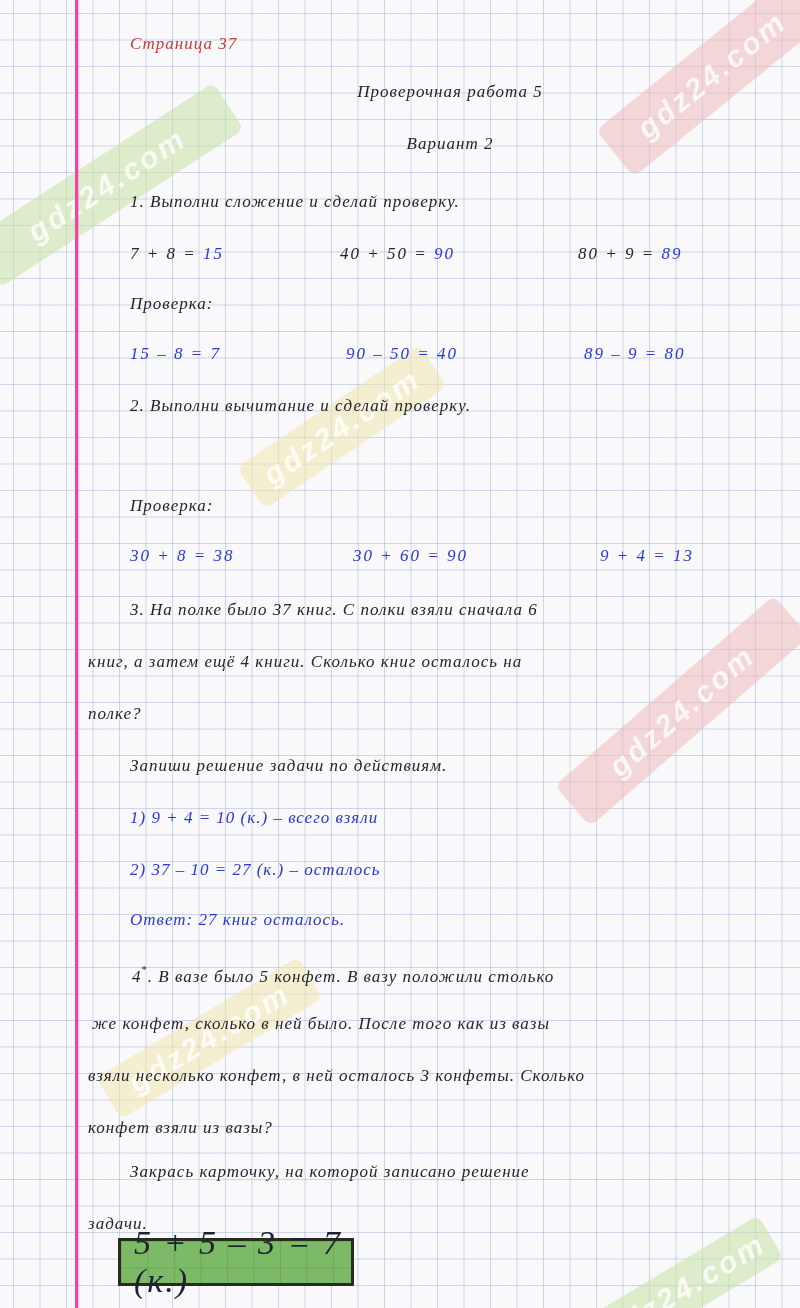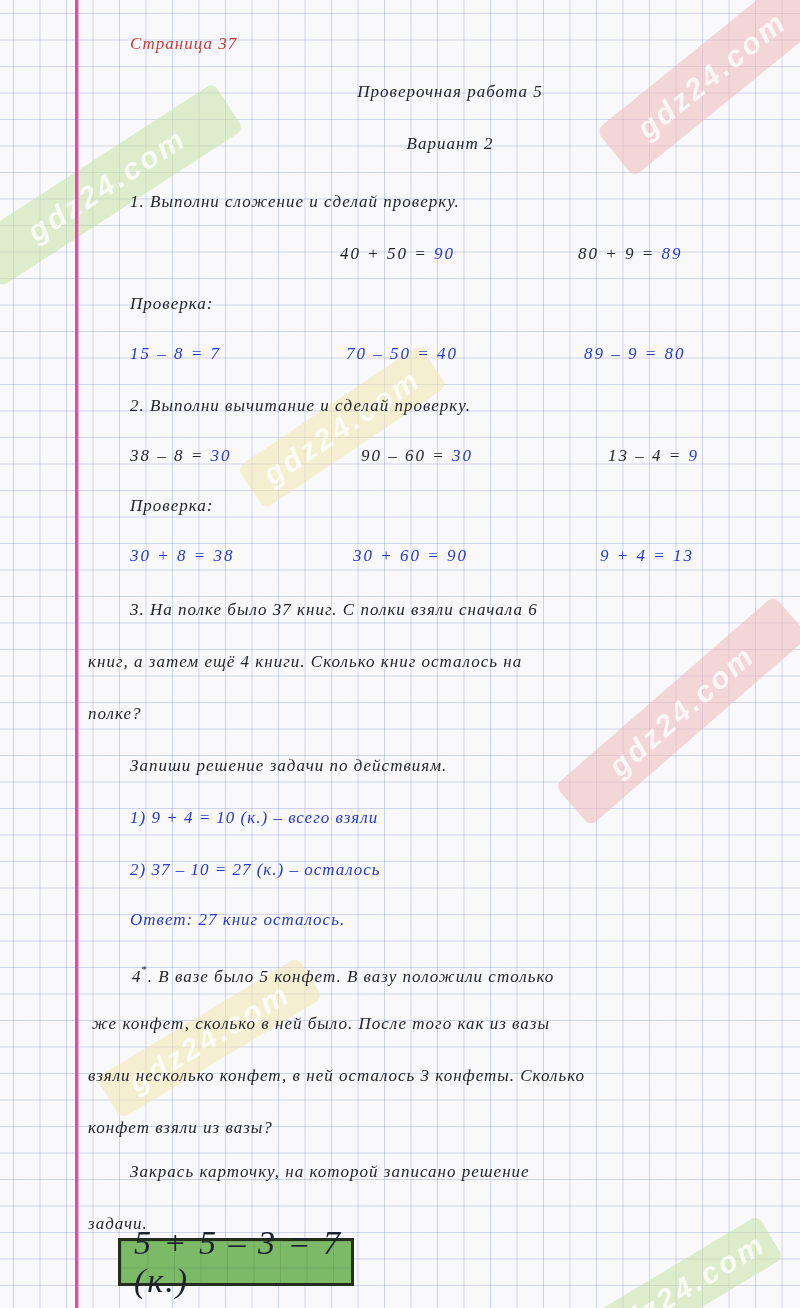--- a/index.html
+++ b/index.html
@@ -83,36 +83,32 @@
   </div>
 
   <div class="margin-line"></div>
 
   <div class="line red" style="left:130px;top:26px;">Страница 37</div>
   <div class="line center-line" style="top:74px;">Проверочная работа 5</div>
   <div class="line center-line" style="top:126px;">Вариант 2</div>
 
   <div class="line" style="left:130px;top:184px;">1. Выполни сложение и сделай проверку.</div>
   <div class="line eq-row" style="top:236px;">
+    <span class="eq" style="left:130px;"><span class="black">7 + 8 = </span><span class="blue">15</span></span>
     <span class="eq" style="left:340px;"><span class="black">40 + 50 = </span><span class="blue">90</span></span>
     <span class="eq" style="left:578px;"><span class="black">80 + 9 = </span><span class="blue">89</span></span>
   </div>
   <div class="line" style="left:130px;top:286px;">Проверка:</div>
   <div class="line eq-row blue" style="top:336px;padding-left:12px;">
     <span class="eq" style="left:130px;">15 – 8 = 7</span>
-    <span class="eq" style="left:346px;">70 – 50 = 40</span>
+    <span class="eq" style="left:346px;">90 – 50 = 40</span>
     <span class="eq" style="left:584px;">89 – 9 = 80</span>
   </div>
 
   <div class="line" style="left:130px;top:388px;">2. Выполни вычитание и сделай проверку.</div>
-  <div class="line eq-row" style="top:438px;">
-    <span class="eq" style="left:130px;"><span class="black">38 – 8 = </span><span class="blue">30</span></span>
-    <span class="eq" style="left:361px;"><span class="black">90 – 60 = </span><span class="blue">30</span></span>
-    <span class="eq" style="left:608px;"><span class="black">13 – 4 = </span><span class="blue">9</span></span>
-  </div>
   <div class="line" style="left:130px;top:488px;">Проверка:</div>
   <div class="line eq-row blue" style="top:538px;">
     <span class="eq" style="left:130px;">30 + 8 = 38</span>
     <span class="eq" style="left:353px;">30 + 60 = 90</span>
     <span class="eq" style="left:600px;">9 + 4 = 13</span>
   </div>
 
   <div class="line" style="left:130px;top:592px;">3. На полке было 37 книг. С полки взяли сначала 6</div>
   <div class="line" style="left:88px;top:644px;">книг, а затем ещё 4 книги. Сколько книг осталось на</div>
   <div class="line" style="left:88px;top:696px;">полке?</div>

